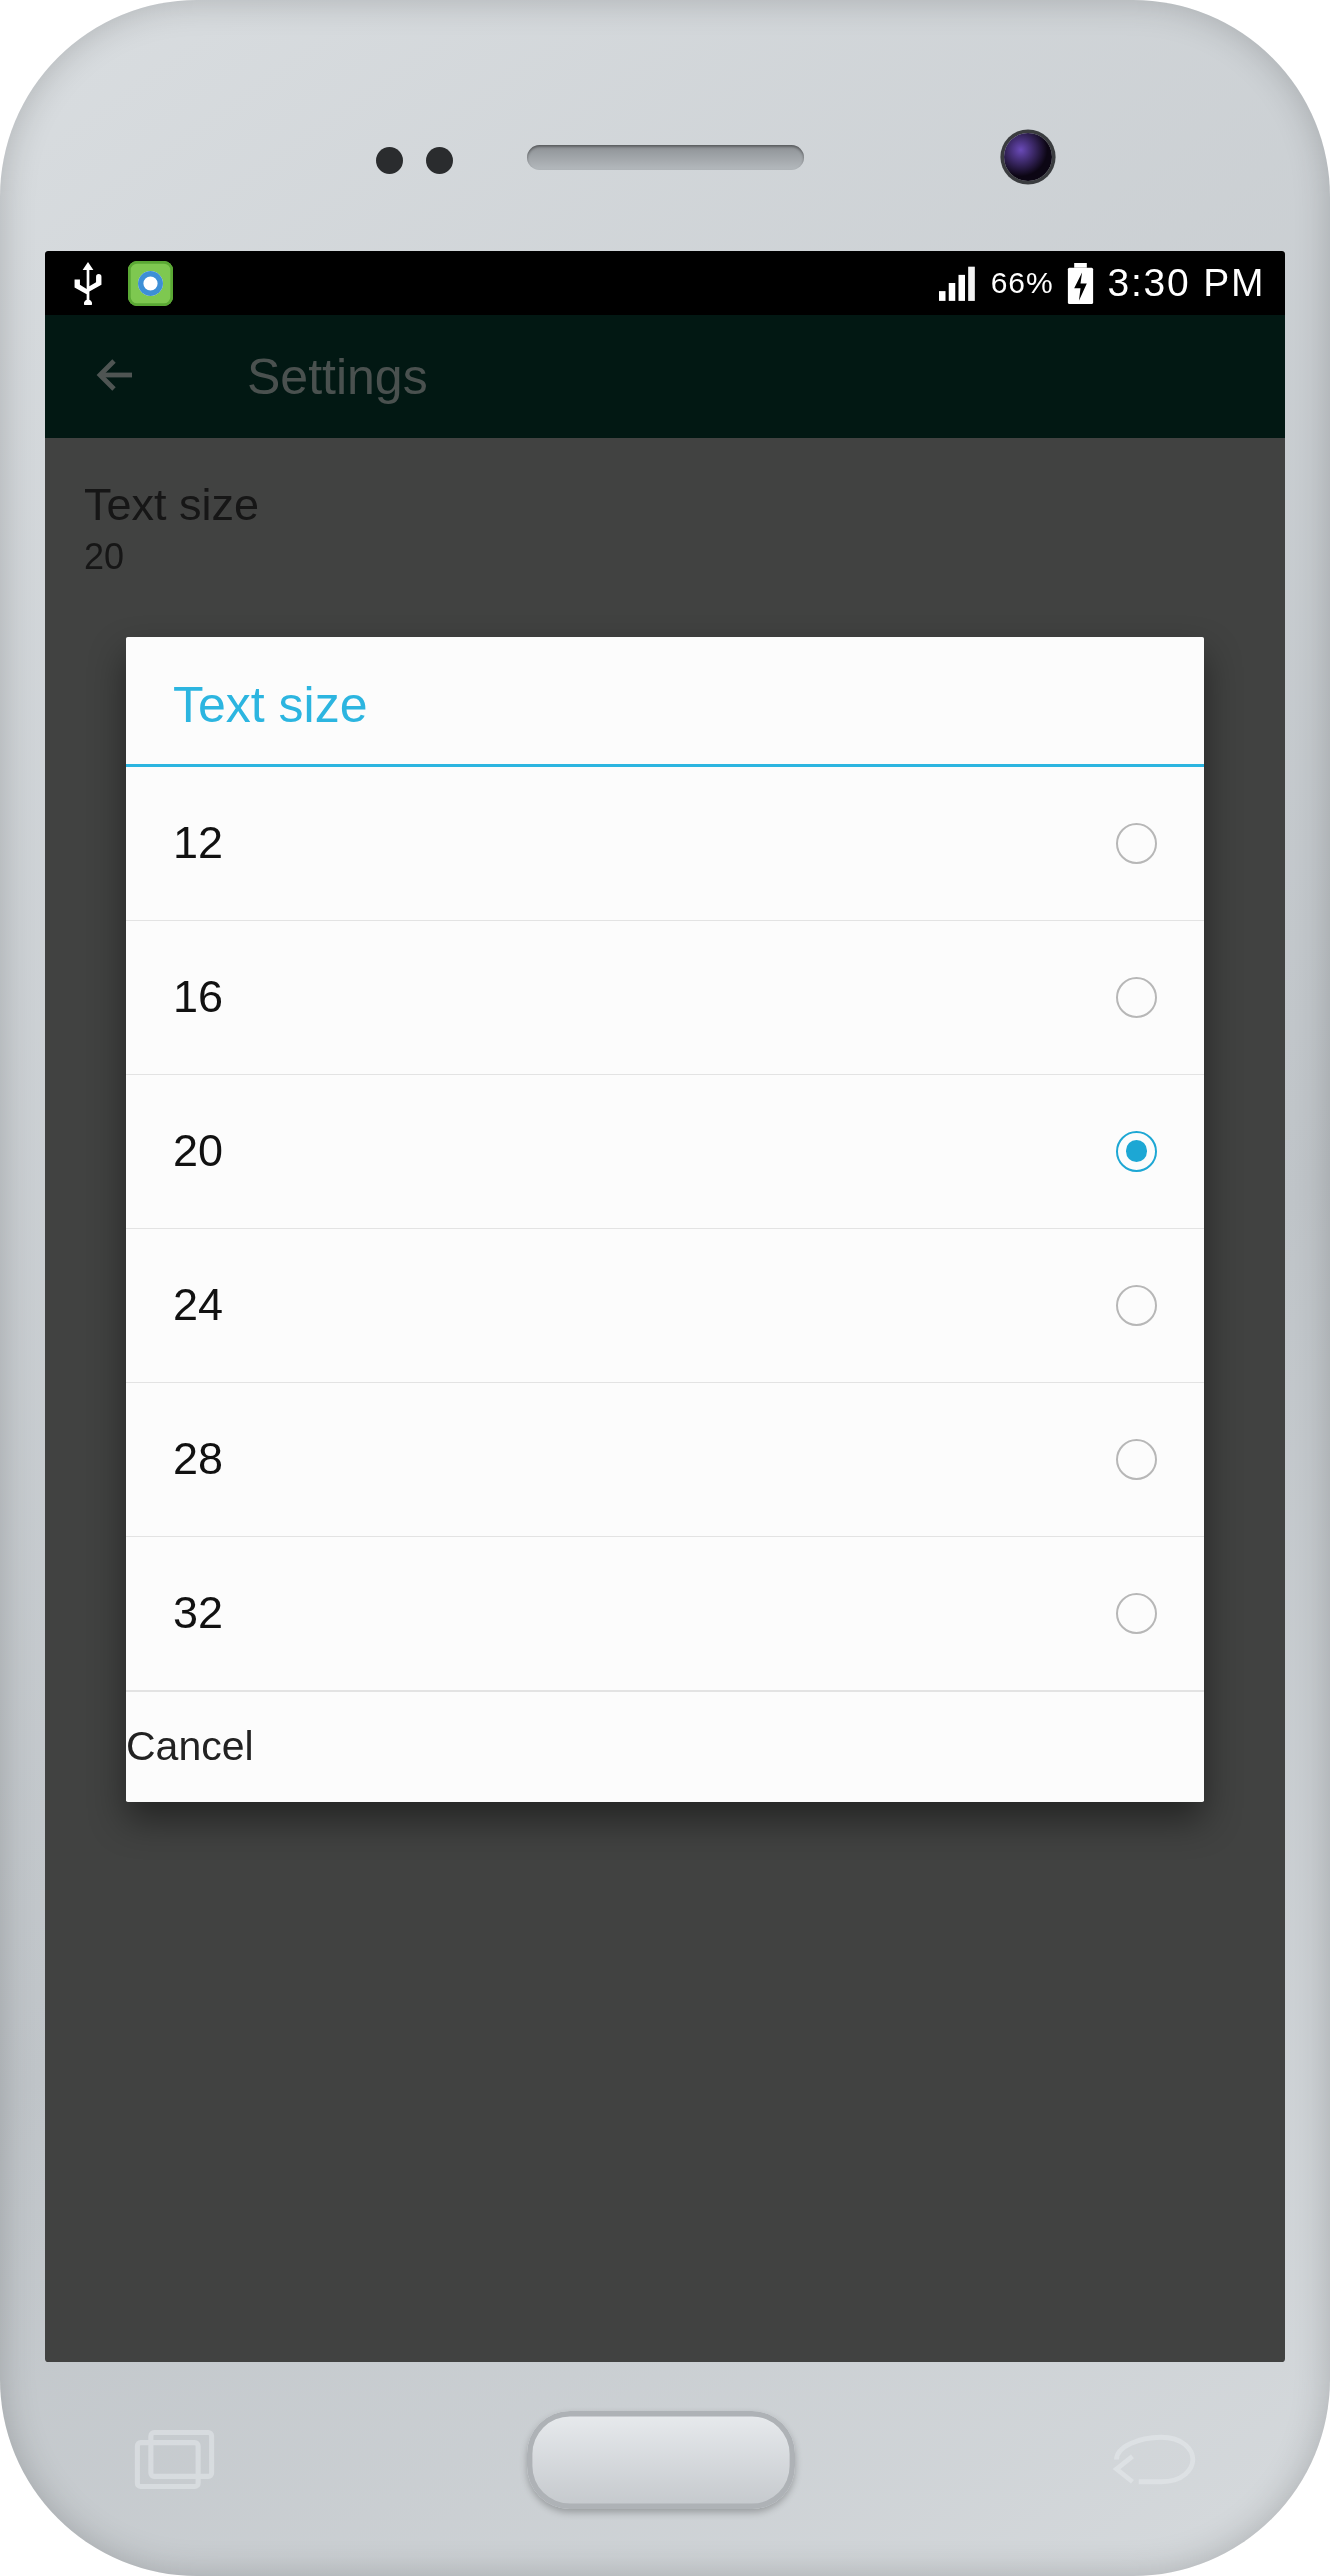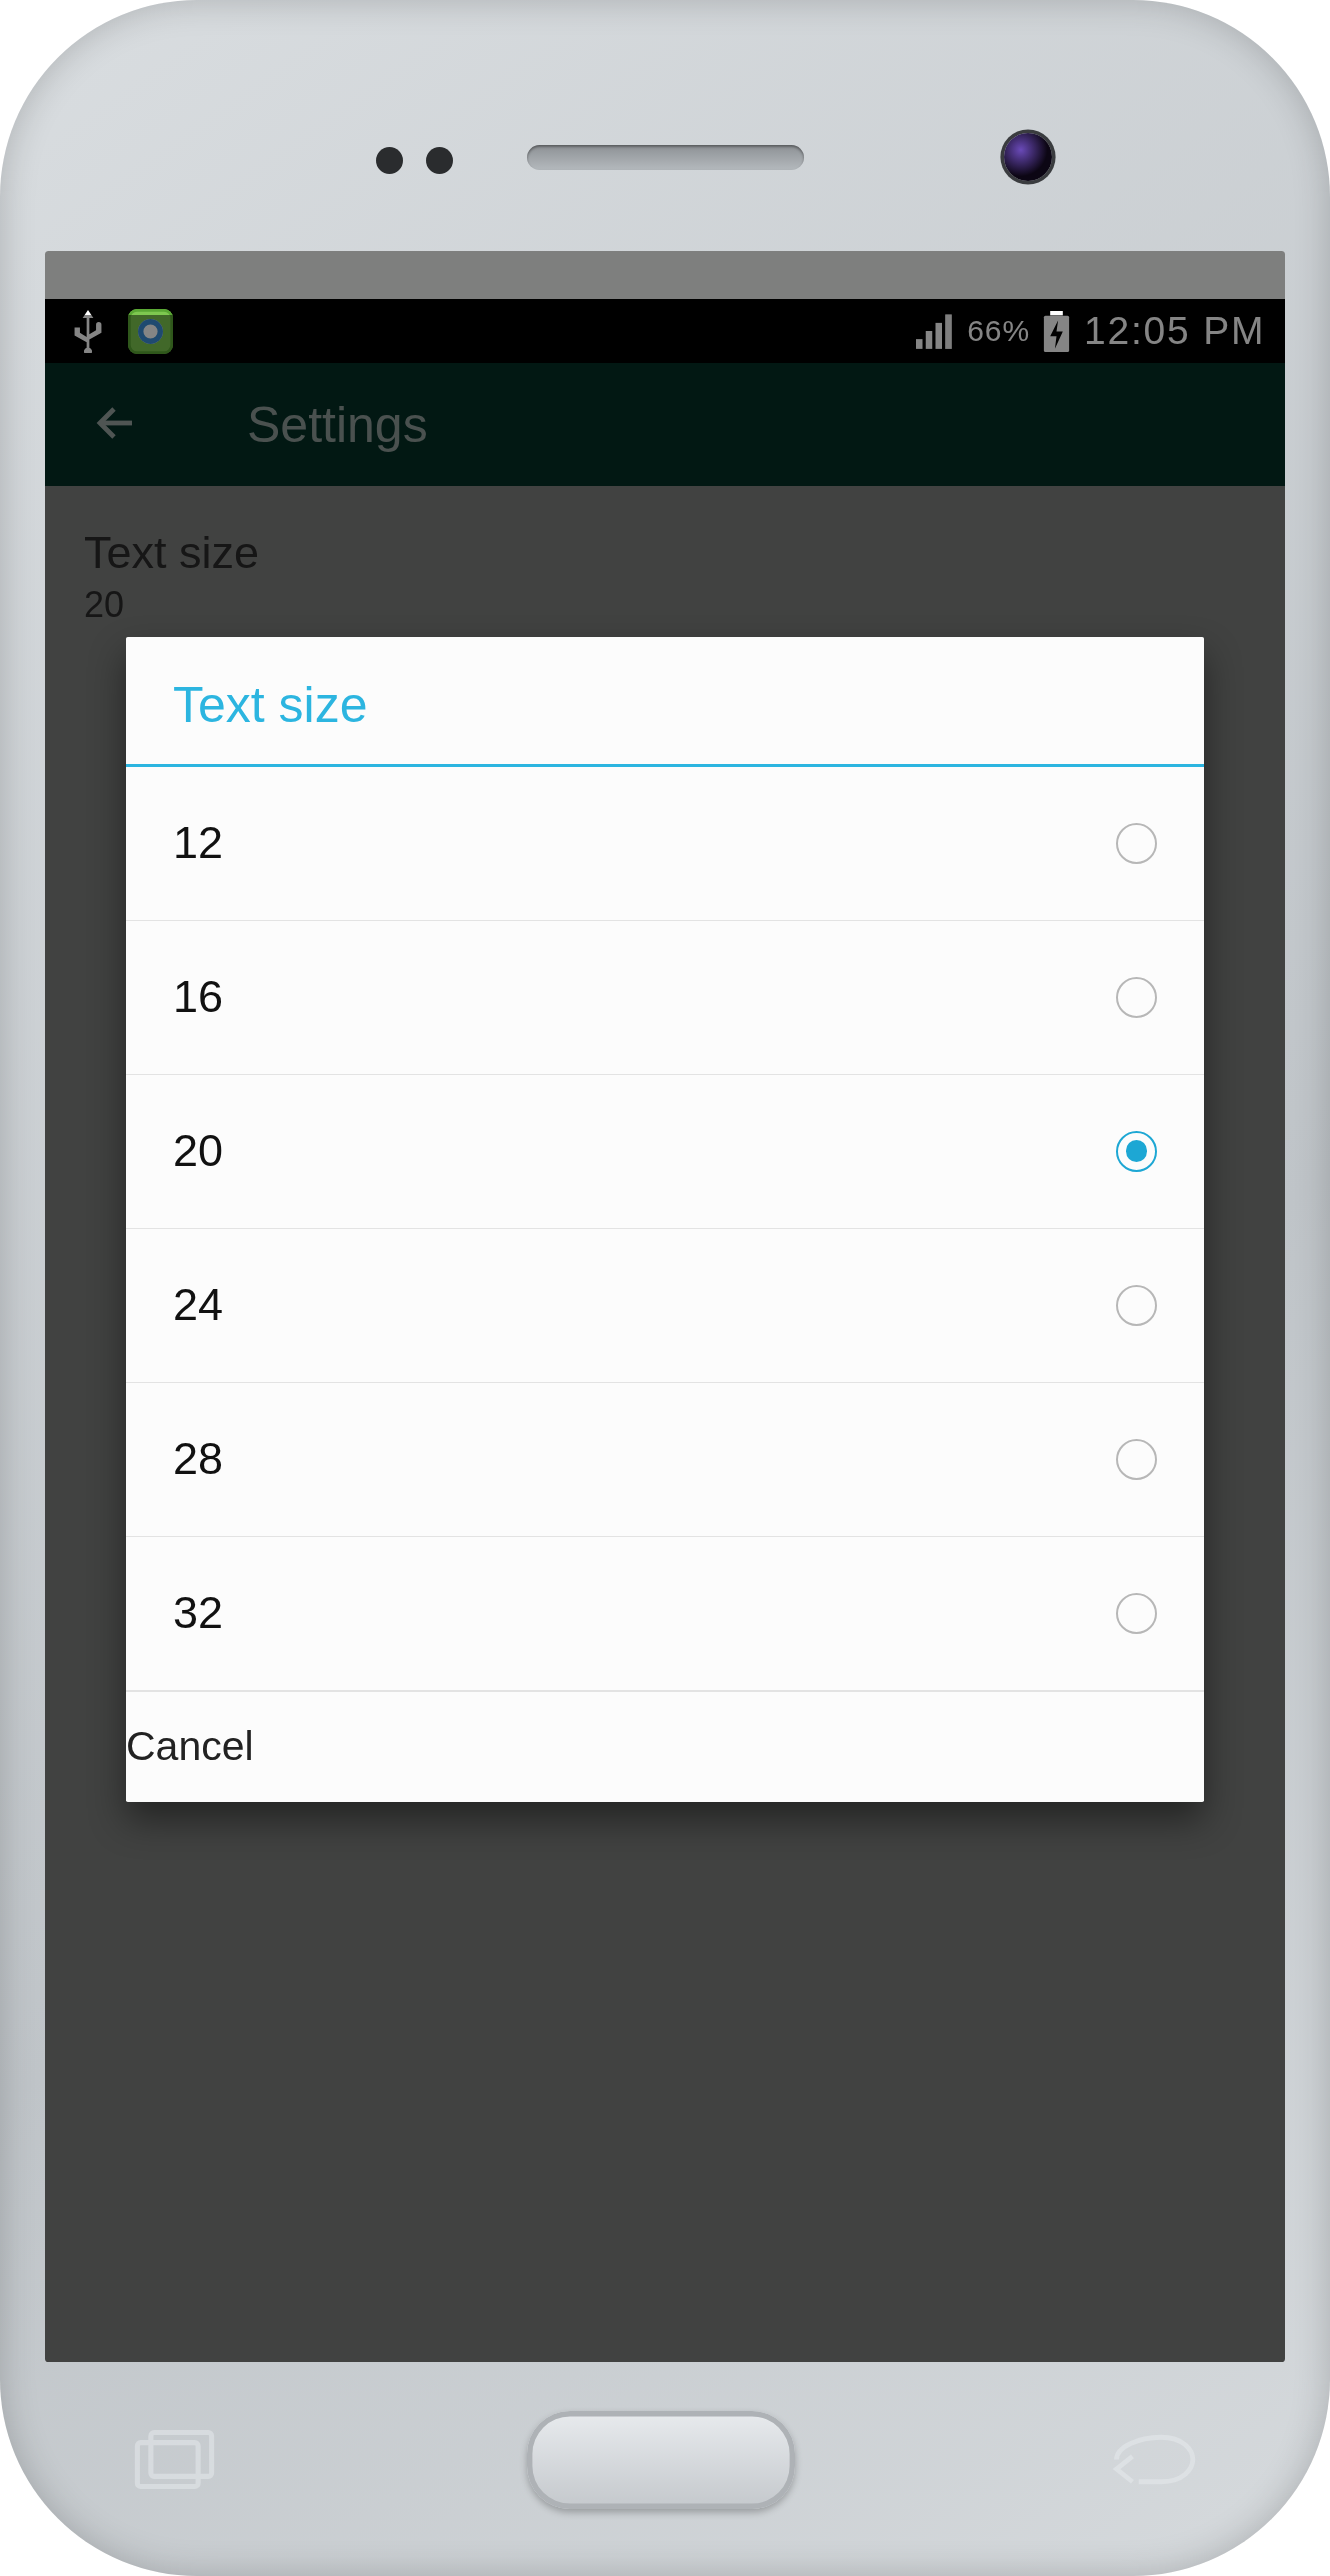--- a/index.html
+++ b/index.html
@@ -52,21 +52,20 @@
   
   .status-bar {
     height: 64px;
     background: #000;
     display: flex;
     align-items: center;
     justify-content: space-between;
     padding: 0 19.7px 0 25px;
     color: #fff;
     font-family: "Segoe UI", Arial, sans-serif;
-    margin-top: 48px;
   }
   .sb-left { display: flex; align-items: center; gap: 21.5px; }
   .sb-right { display: flex; align-items: center; gap: 12.5px; }
   .usb-icon svg, .signal-icon svg, .battery-icon svg { display:block; }
   .app-badge {
     width: 45px; height: 45px; border-radius: 9px;
     background: #7ec850;
     display:flex;align-items:center;justify-content:center;
     box-shadow: inset 0 0 0 2.7px #5aa834;
   }
@@ -205,21 +204,21 @@
           </svg>
         </span>
         <span class="sb-pct">66%</span>
         <span class="battery-icon">
           <svg width="29" height="41" viewBox="0 0 18 26" fill="#fff">
             <rect x="5" y="0" width="8" height="3"></rect>
             <rect x="1" y="3" width="16" height="23" rx="1"></rect>
             <polygon points="10,6 5,16 9,16 8,24 13,13 9,13" fill="#000"></polygon>
           </svg>
         </span>
-        <span class="sb-time">12:05 PM</span>
+        <span class="sb-time">3:30 PM</span>
       </div>
     </div>
 
     <div class="app-header">
       <span class="back-arrow">
         <svg width="48" height="48" viewBox="0 0 24 24" fill="none" stroke="#97a3a0" stroke-width="2.4">
           <path d="M20 12 H4"></path>
             <path d="M11 5 L4 12 L11 19"></path>
         </svg>
       </span>

